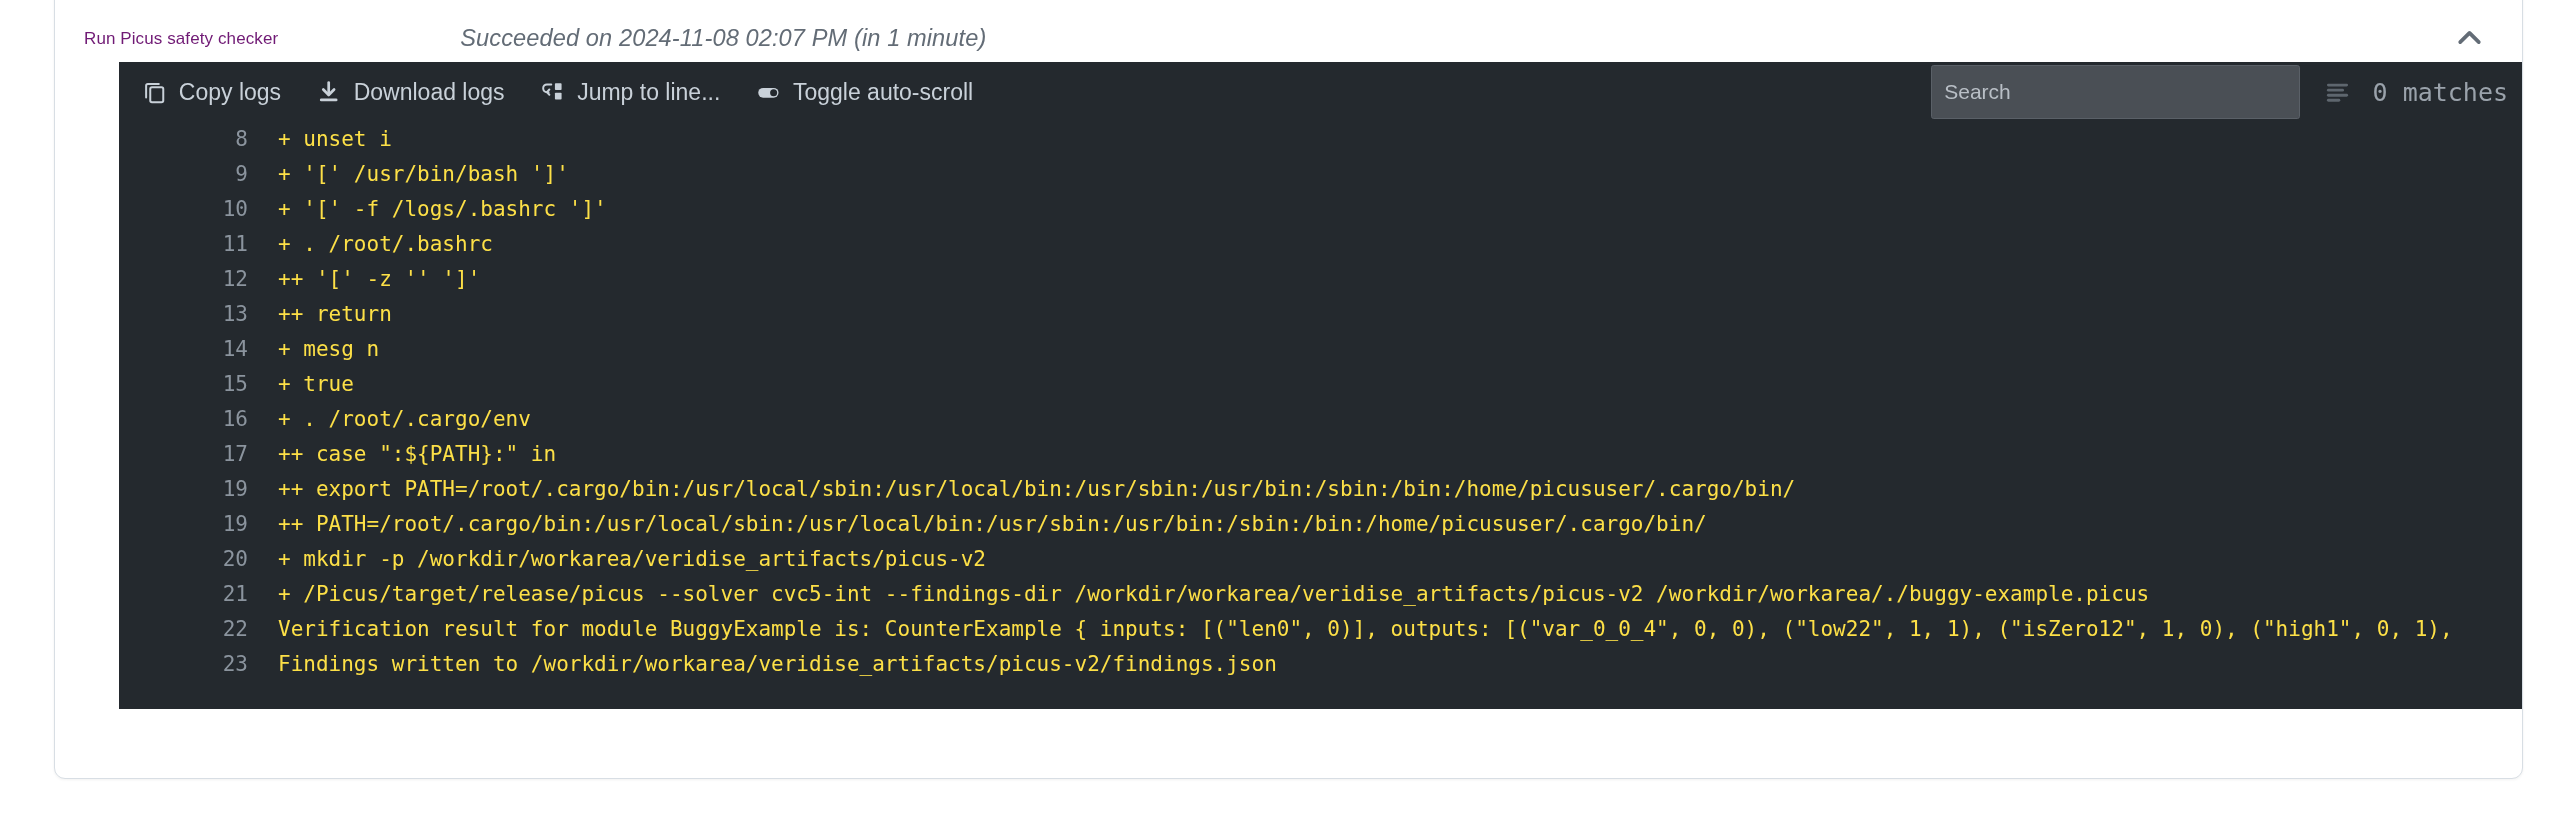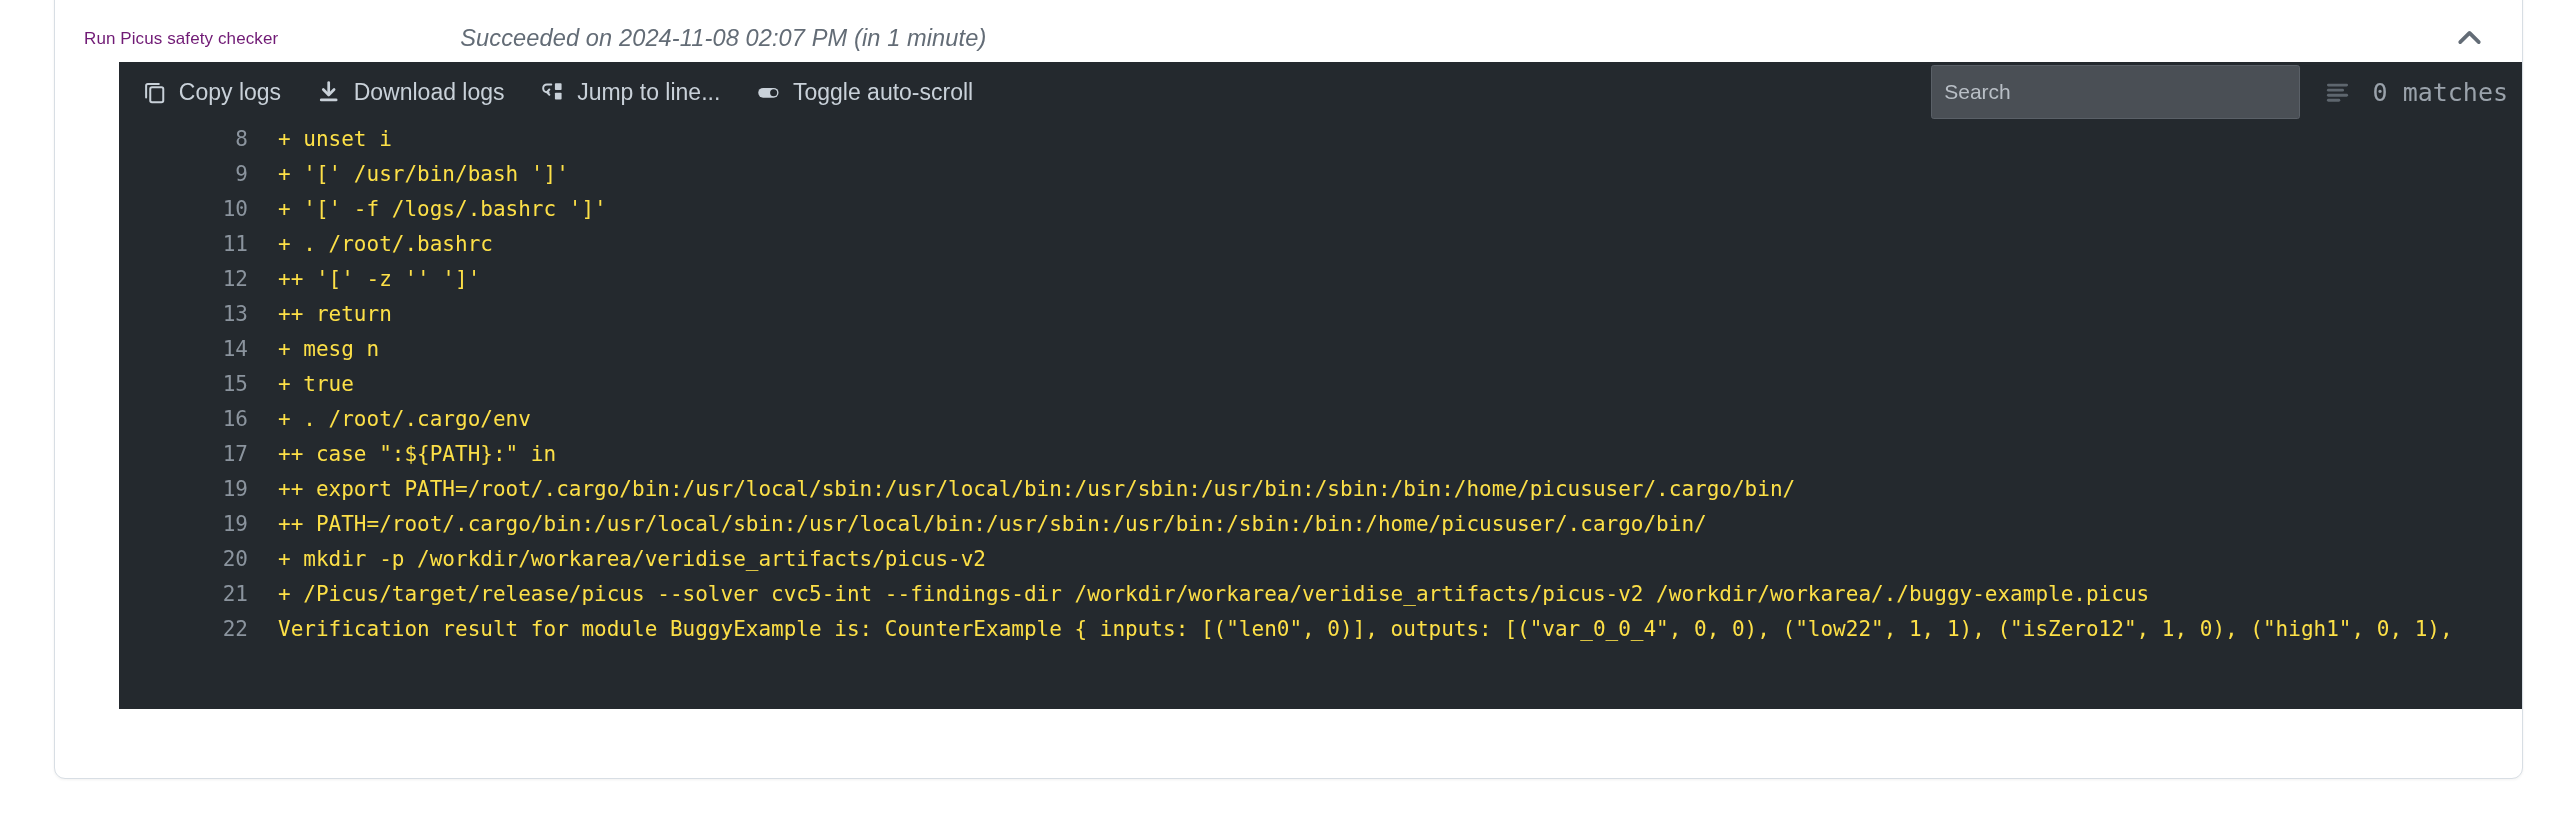--- a/index.html
+++ b/index.html
@@ -284,18 +284,19 @@
           <div class="log-line"><span class="ln">13</span><span class="lt">++ return</span></div>
           <div class="log-line"><span class="ln">14</span><span class="lt">+ mesg n</span></div>
           <div class="log-line"><span class="ln">15</span><span class="lt">+ true</span></div>
           <div class="log-line"><span class="ln">16</span><span class="lt">+ . /root/.cargo/env</span></div>
           <div class="log-line"><span class="ln">17</span><span class="lt">++ case ":${PATH}:" in</span></div>
           <div class="log-line"><span class="ln">19</span><span class="lt">++ export PATH=/root/.cargo/bin:/usr/local/sbin:/usr/local/bin:/usr/sbin:/usr/bin:/sbin:/bin:/home/picususer/.cargo/bin/</span></div>
           <div class="log-line"><span class="ln">19</span><span class="lt">++ PATH=/root/.cargo/bin:/usr/local/sbin:/usr/local/bin:/usr/sbin:/usr/bin:/sbin:/bin:/home/picususer/.cargo/bin/</span></div>
           <div class="log-line"><span class="ln">20</span><span class="lt">+ mkdir -p /workdir/workarea/veridise_artifacts/picus-v2</span></div>
           <div class="log-line"><span class="ln">21</span><span class="lt">+ /Picus/target/release/picus --solver cvc5-int --findings-dir /workdir/workarea/veridise_artifacts/picus-v2 /workdir/workarea/./buggy-example.picus</span></div>
           <div class="log-line"><span class="ln">22</span><span class="lt">Verification result for module BuggyExample is: CounterExample { inputs: [("len0", 0)], outputs: [("var_0_0_4", 0, 0), ("low22", 1, 1), ("isZero12", 1, 0), ("high1", 0, 1), </span></div>
+          <div class="log-line"><span class="ln">23</span><span class="lt">Findings written to /workdir/workarea/veridise_artifacts/picus-v2/findings.json</span></div>
         </div>
 
     </div>
   </div>
 </div>
 
 
 </body></html>

